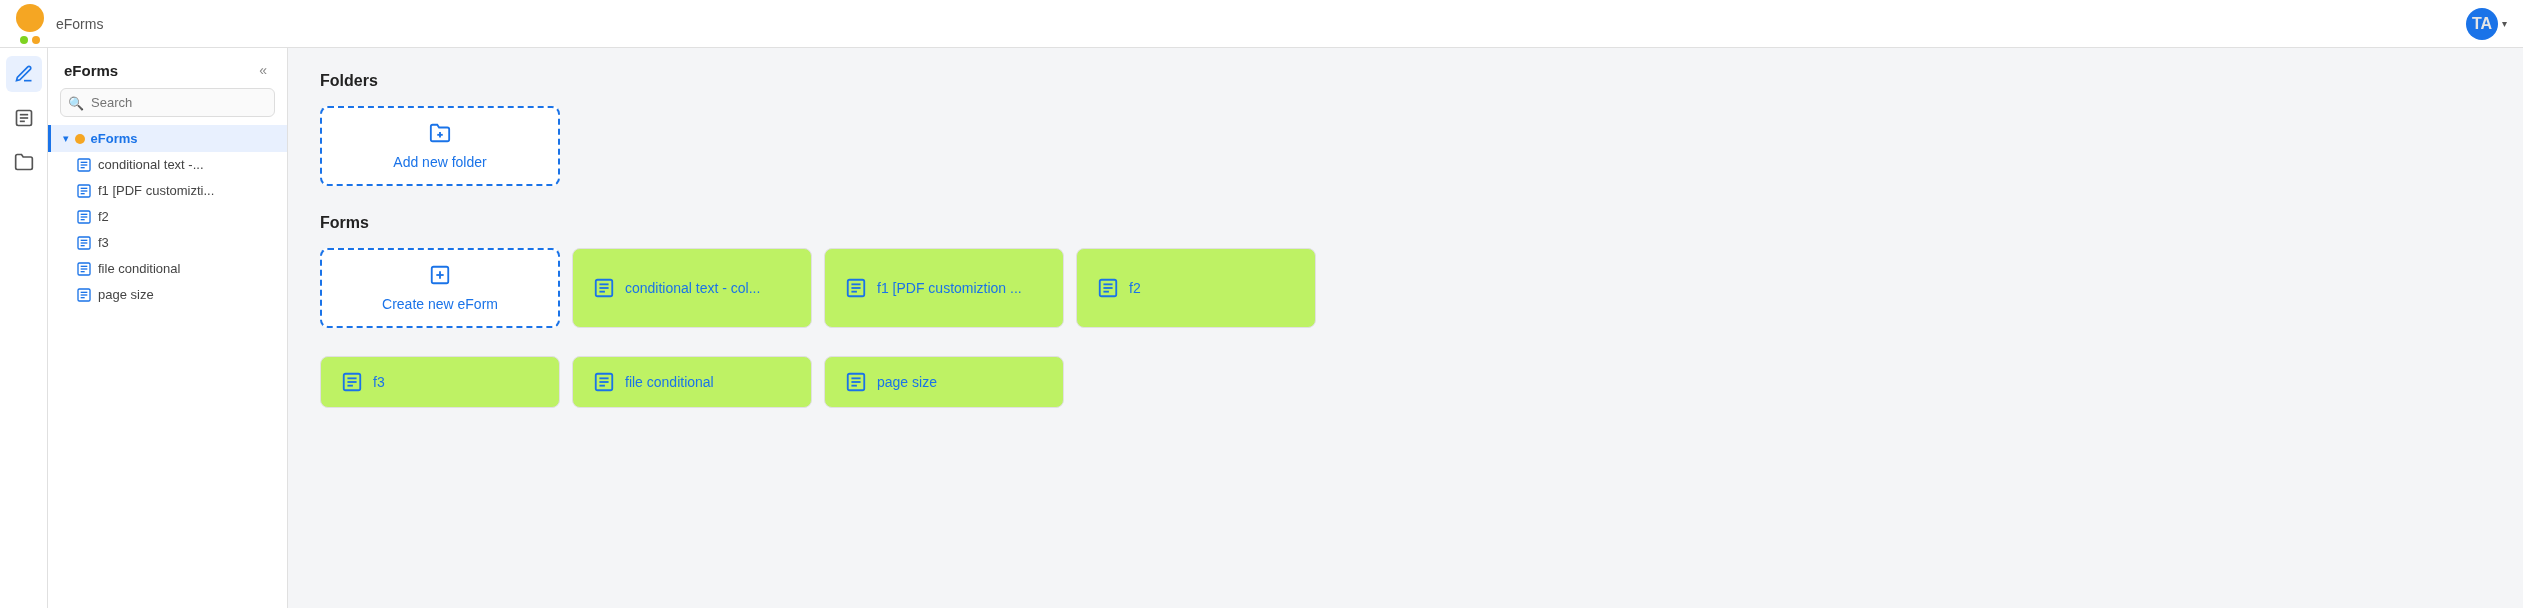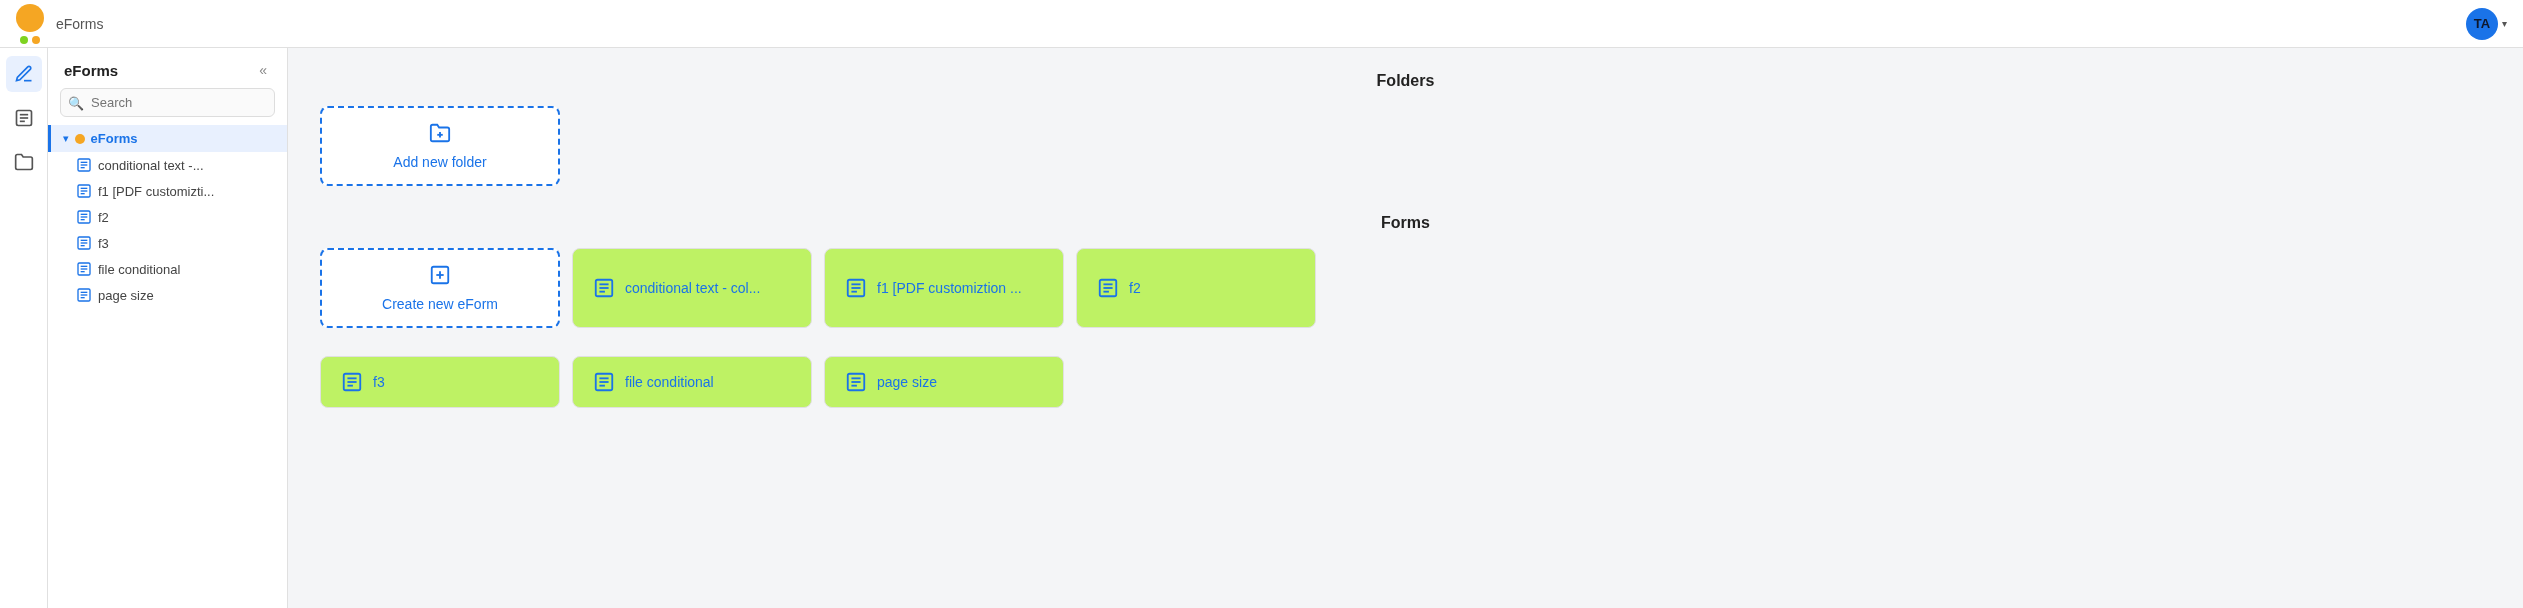--- a/index.html
+++ b/index.html
@@ -52,25 +52,25 @@
       font-size: 14px;
       color: #555;
       font-weight: 500;
     }
     .spacer { flex: 1; }
     .user-avatar {
       width: 32px;
       height: 32px;
       border-radius: 50%;
       background: #1a73e8;
-      color: #0f172a;
+      color: #e5e5e5;
       display: flex;
       align-items: center;
       justify-content: center;
-      font-size: 13px;
+      font-size: 16px;
       font-weight: 600;
       cursor: pointer;
     }
     .chevron-down {
       font-size: 10px;
       color: #555;
       margin-left: 4px;
       cursor: pointer;
     }
 
@@ -182,21 +182,21 @@
     }
     .tree-dot {
       width: 10px;
       height: 10px;
       border-radius: 50%;
       background: #f5a623;
       flex-shrink: 0;
     }
     .tree-child {
       display: flex;
-      align-items: center;
+      align-items: flex-start;
       gap: 6px;
       padding: 5px 12px 5px 28px;
       cursor: pointer;
       font-size: 13px;
       color: #444;
     }
     .form-icon {
       color: #1a73e8;
       font-size: 15px;
       flex-shrink: 0;
@@ -207,21 +207,20 @@
       flex: 1;
       overflow-y: auto;
       padding: 24px 32px;
       background: #f4f5f7;
     }
     .section-title {
       font-size: 16px;
       font-weight: 700;
       color: #222;
       margin-bottom: 16px;
-      text-align: center;
     }
     .cards-grid {
       display: flex;
       flex-wrap: wrap;
       gap: 12px;
       margin-bottom: 28px;
     }
     .card {
       background: #bef264;
       border: 1px solid #e0e0e0;

